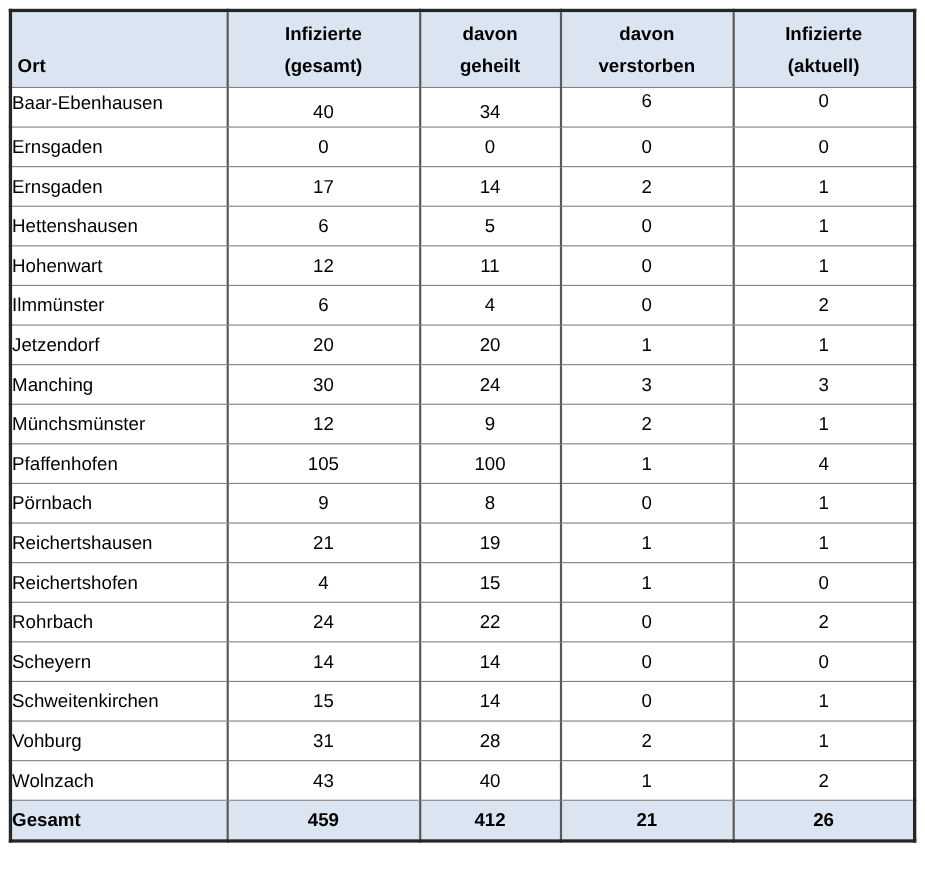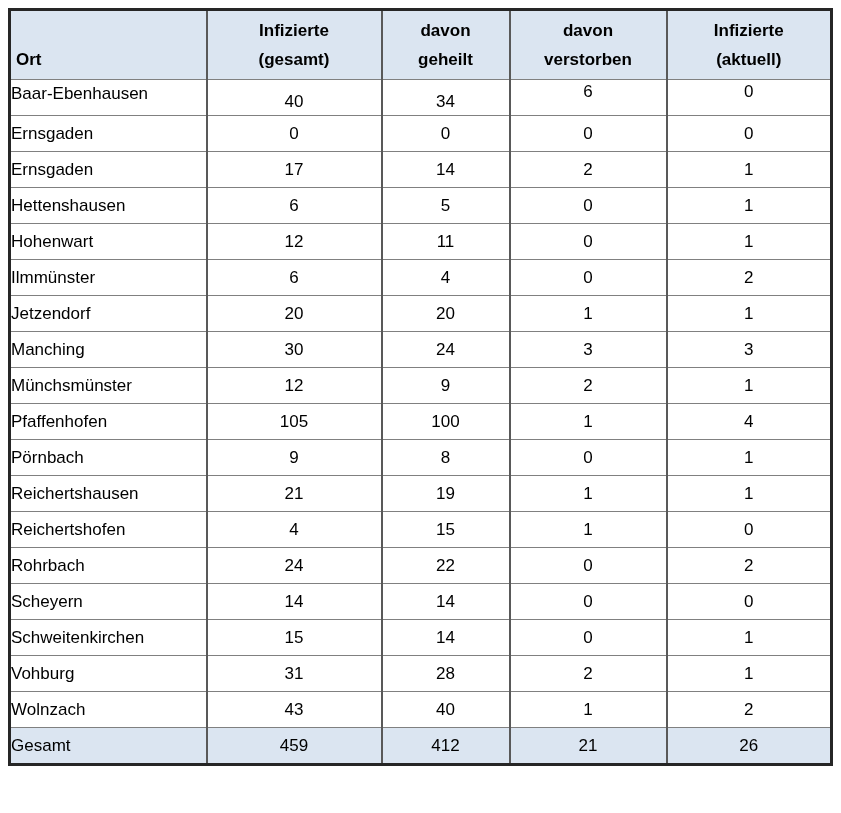--- a/index.html
+++ b/index.html
@@ -63,21 +63,21 @@
   tr.first td.ort        { vertical-align: top;    padding-top: 4px; }
   tr.first td.c-gesamt,
   tr.first td.c-geheilt  { vertical-align: bottom; padding-bottom: 3px; }
   tr.first td.c-verstorben,
   tr.first td.c-aktuell  { vertical-align: top;    padding-top: 2px; }
 
   tfoot td {
     height: 37px;
     background: var(--footer-bg, #dbe5f1);
     border-top: 2px solid #333333;
-    font-weight: normal;
+    font-weight: bold;
     vertical-align: middle;
   }
 </style>
 </head>
 <body>
 
 <div class="page">
   <table class="covid">
     <colgroup>
       <col style="width:197px">

